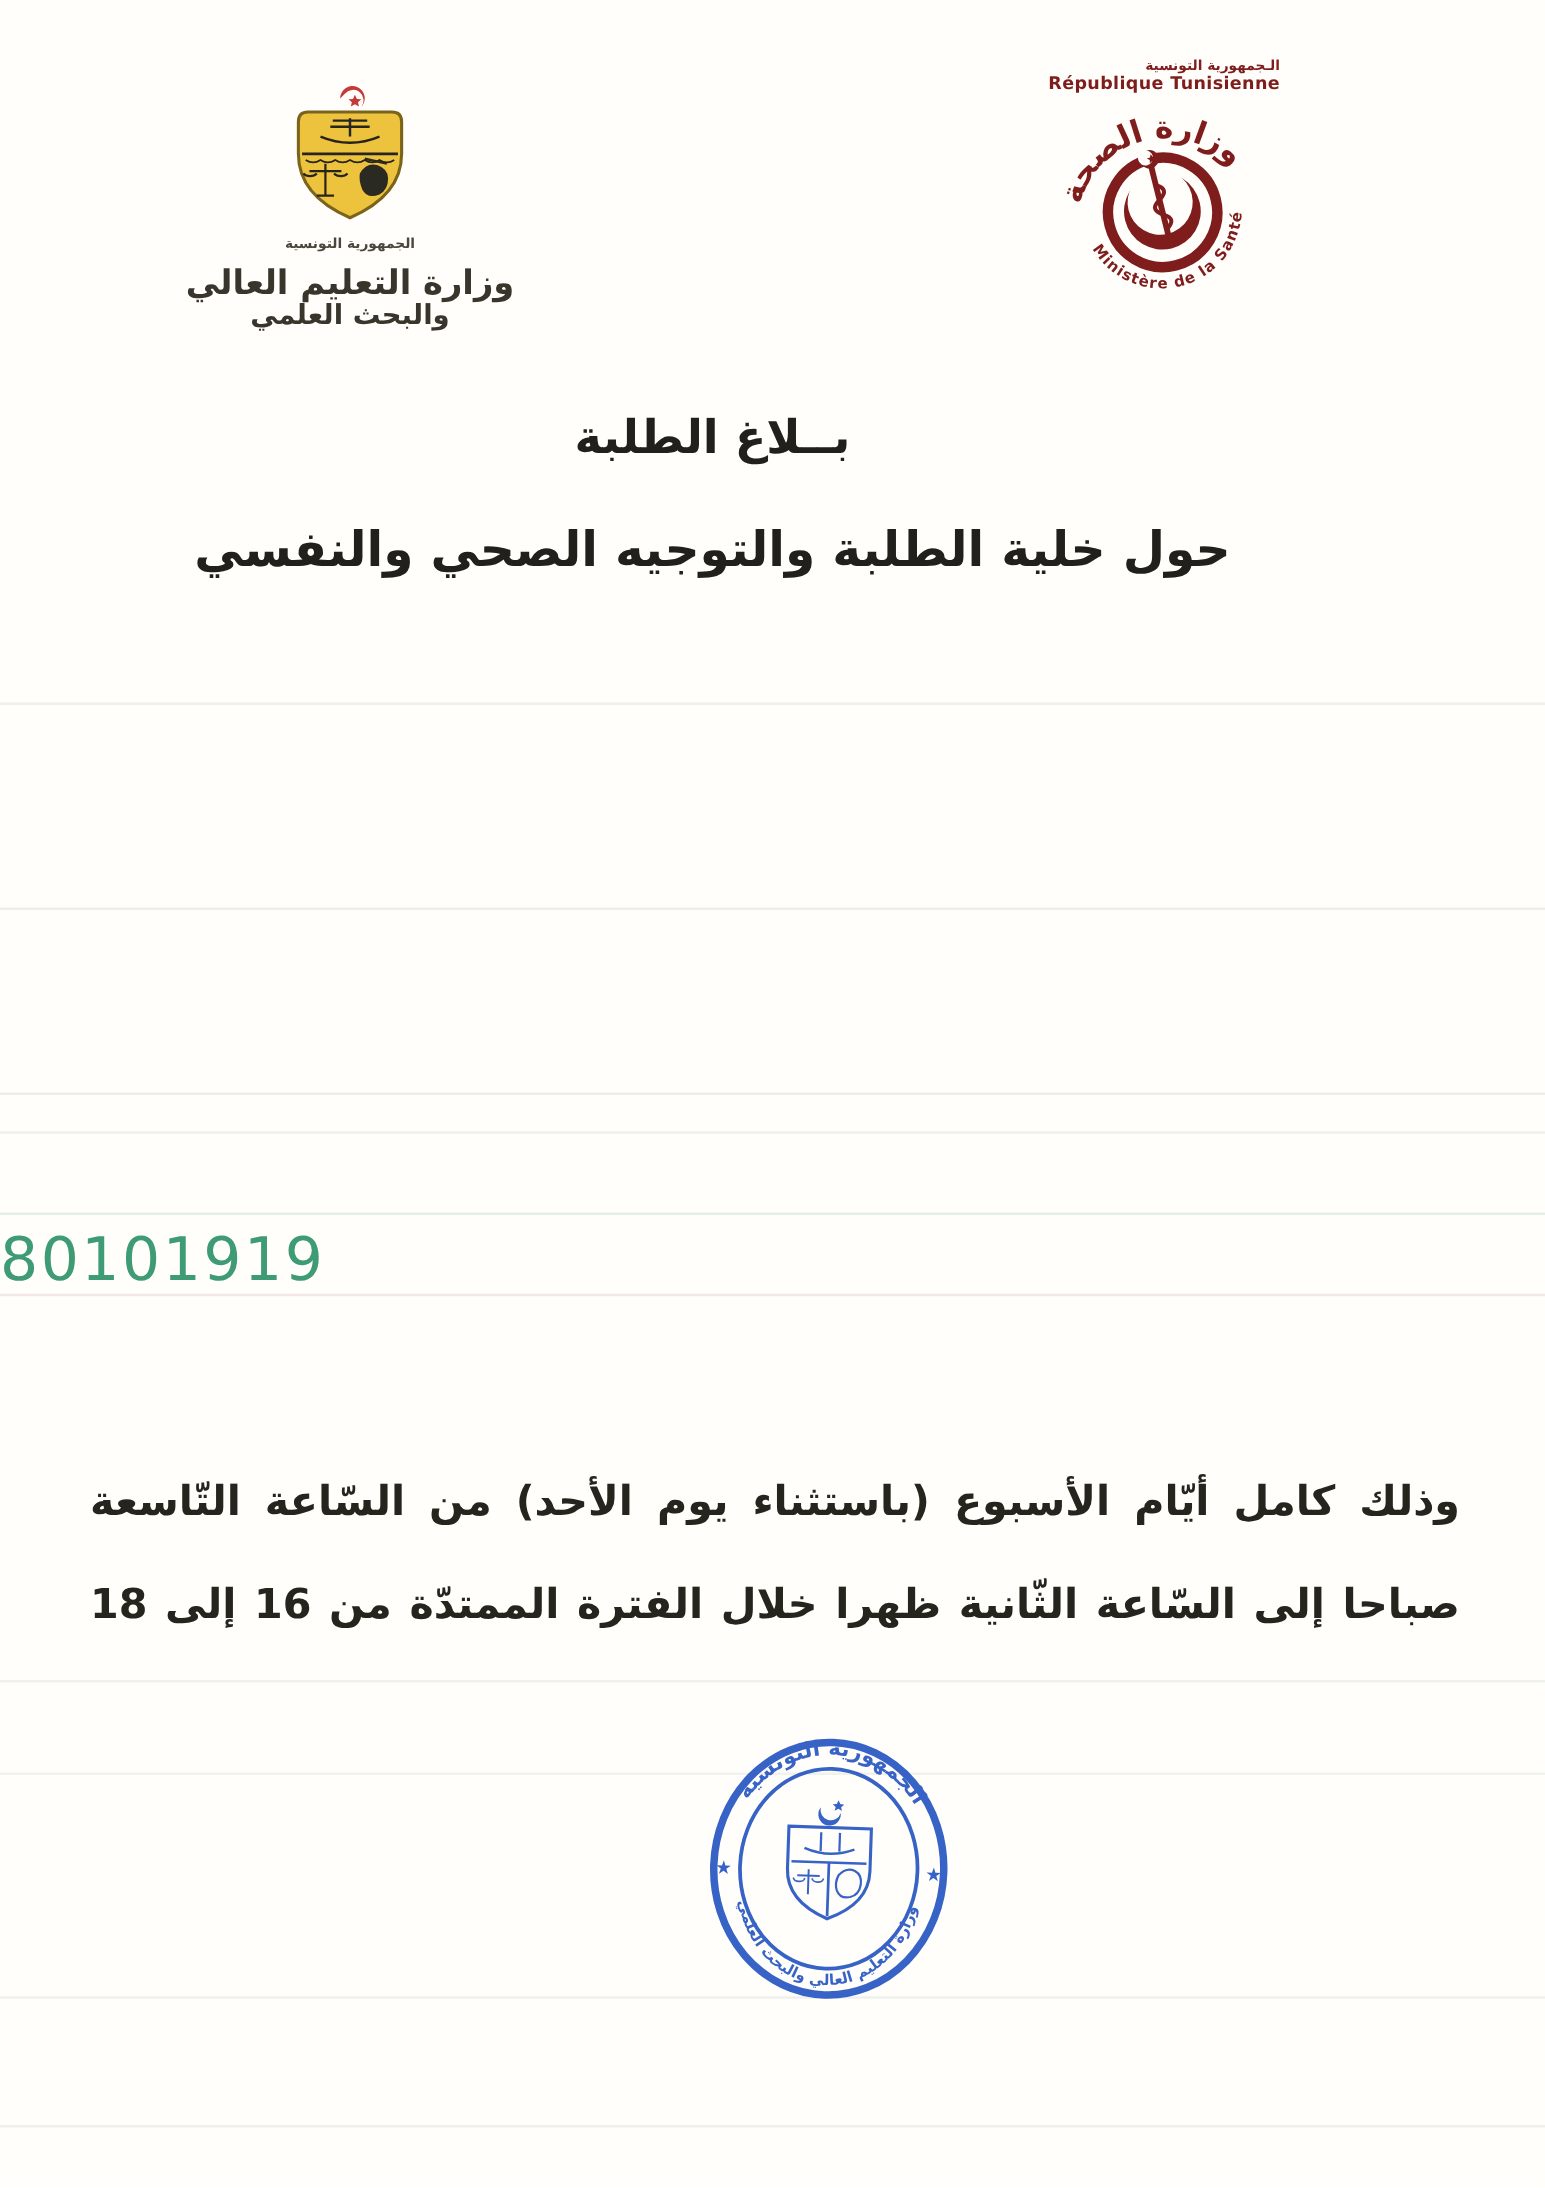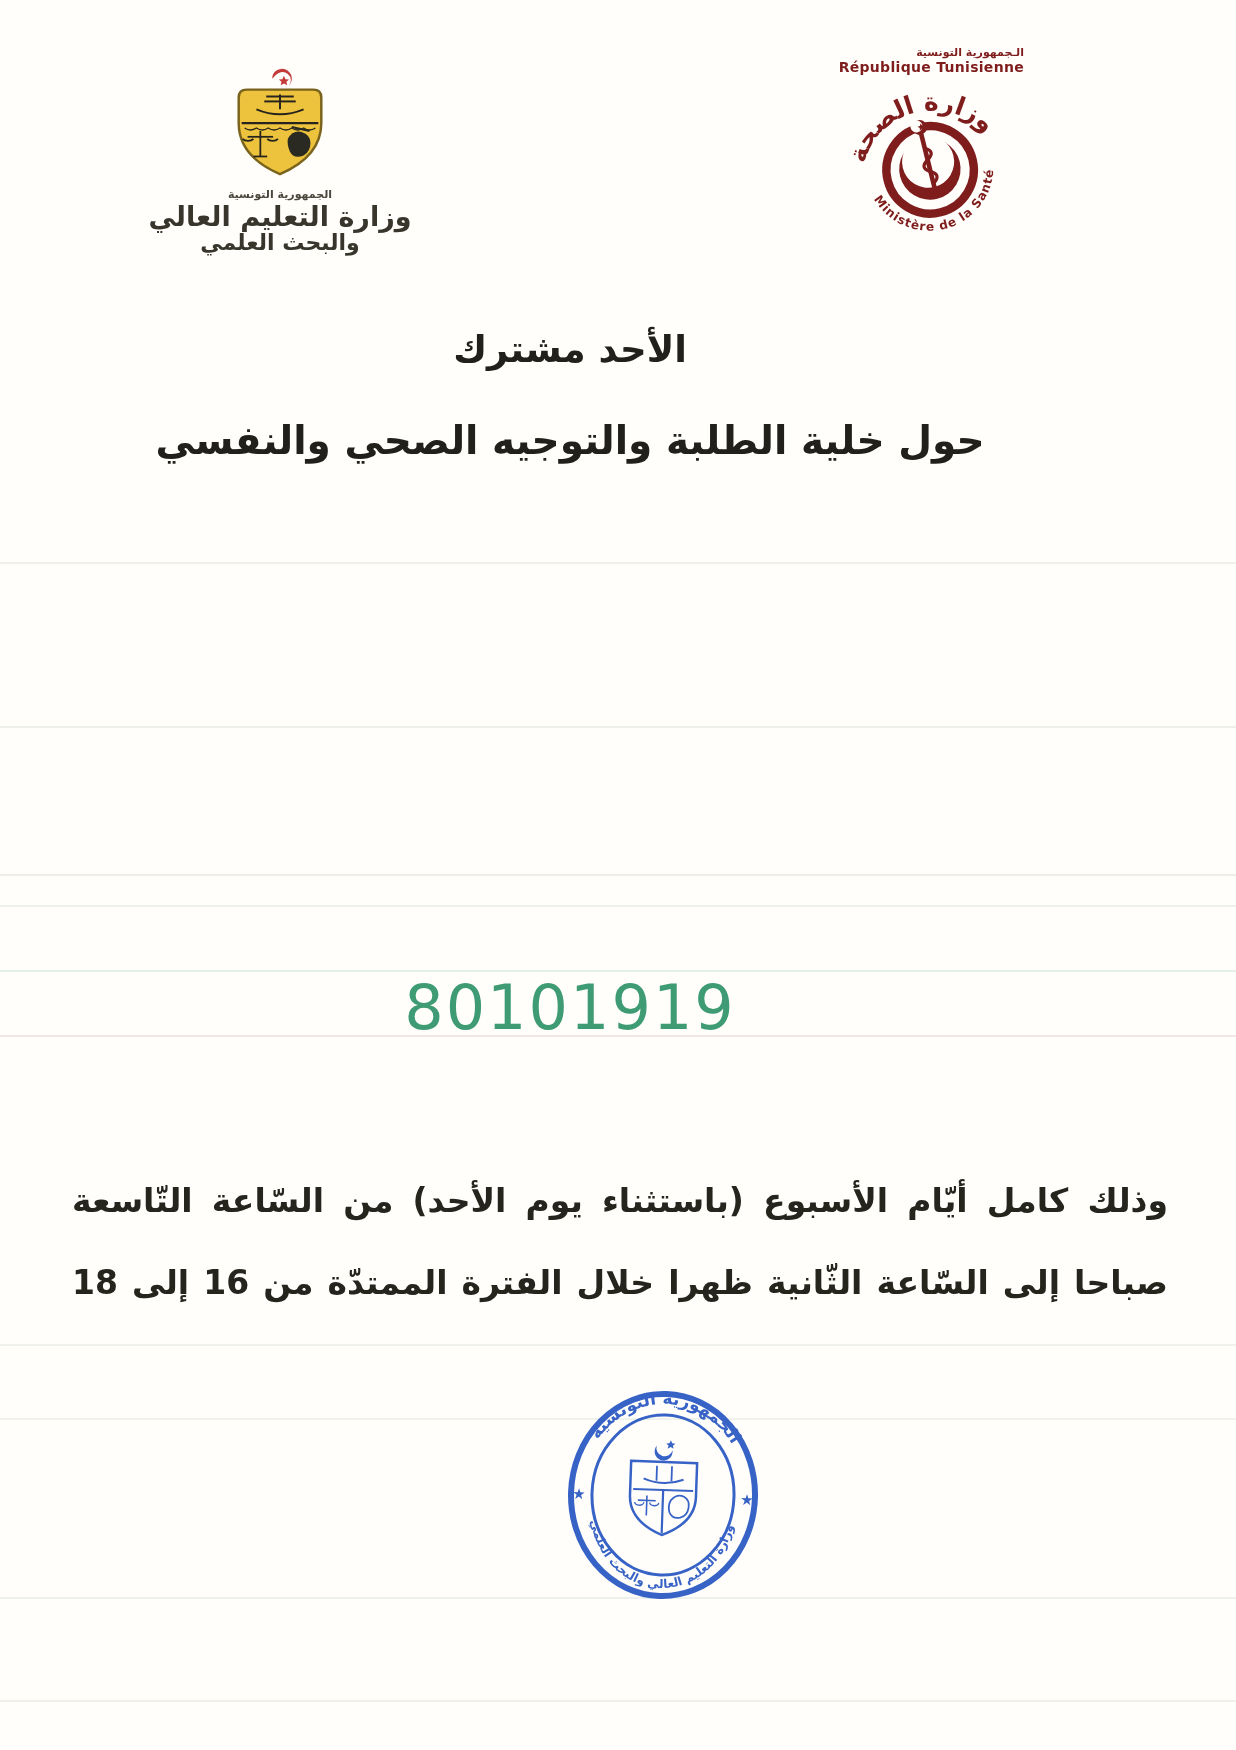--- a/index.html
+++ b/index.html
@@ -8,21 +8,21 @@
     background:#fffefb; overflow:hidden;
     font-family:"DejaVu Sans", sans-serif; color:#25241e;
   }
   
   .scanline { position:absolute; left:0; width:100%; height:2px; pointer-events:none; }
 
   
   .edu-logo { position:absolute; left:128px; top:66px; width:304px; text-align:center; }
   .edu-logo svg { display:block; margin:0 auto; }
   .edu-caption { font-size:11px; font-weight:700; color:#4a463c; letter-spacing:1px; margin-top:2px; }
-  .edu-name1 { font-size:27px; font-weight:700; color:#38362c; margin-top:0; }
+  .edu-name1 { font-size:27px; font-weight:700; color:#38362c; margin-top:10px; }
   .edu-name2 { font-size:22px; font-weight:700; color:#38362c; margin-top:-2px; }
 
   .health-logo { position:absolute; left:828px; top:46px; width:196px; text-align:right; }
   .health-caption1 { font-size:11px; font-weight:700; direction:rtl; }
   .health-caption2 { font-size:14px; font-weight:700; letter-spacing:.3px; }
   .health-emblem { margin-top:2px; }
 
   
   .title1 { position:absolute; top:328px; left:0; width:1140px; text-align:center;
             font-size:37px; font-weight:700; direction:rtl; color:#21201b; }
@@ -32,21 +32,21 @@
   
   .para { position:absolute; left:72px; right:68px; direction:rtl;
           font-size:33px; font-weight:700; color:#25241d; }
   .para1 { top:592px; }
   .para2 { top:1160px; }
   .pline { height:82px; line-height:82px; text-align:justify; text-align-last:justify; text-justify:inter-word; }
   .pline.first { padding-right:34px; }
   .pline.short { text-align-last:right; }
 
   .hotline { position:absolute; top:952px; left:0; width:1140px; height:112px; line-height:112px;
-             text-align:center; font-size:62px; font-weight:400; letter-spacing:2px; }
+             text-align:left; font-size:48px; font-weight:400; letter-spacing:2px; }
 
   .stamp { position:absolute; left:562px; top:1386px; opacity:.93; transform:rotate(2deg); }
 </style>
 </head>
 <body>
 
 <div class="page">
 
   <div class="scanline" style="top:562px; background:#eef0ea;"></div>
   <div class="scanline" style="top:726px; background:#edf0e9;"></div>
@@ -117,21 +117,21 @@
         <circle cx="95" cy="53" r="8" fill="currentColor"></circle>
         <circle cx="92" cy="51" r="6.5" fill="#fffefb"></circle>
         <path d="M97,49 l1.2,2.6 2.8,.2 -2.1,1.9 .6,2.7 -2.5,-1.5 -2.5,1.5 .6,-2.7 -2.1,-1.9 2.8,-.2 Z" fill="currentColor"></path>
         <text font-size="13" font-weight="700" fill="currentColor" letter-spacing="1">
           <textPath href="#h-arc-bot" startOffset="50%" text-anchor="middle">Ministère de la Santé</textPath>
         </text>
       </g>
     </svg>
   </div>
 
-  <div class="title1">الأحد مشترك</div>
+  <div class="title1">بــلاغ الطلبة</div>
   <div class="title2">حول خلية الطلبة والتوجيه الصحي والنفسي</div>
 
 
   <div class="hotline" style="color: rgb(63, 155, 116);">80101919</div>
 
   <div class="para para2">
     <div class="pline">وذلك كامل أيّام الأسبوع (باستثناء يوم الأحد) من السّاعة التّاسعة</div>
     <div class="pline">صباحا إلى السّاعة الثّانية ظهرا خلال الفترة الممتدّة من 16 إلى 18</div>
   </div>
 

